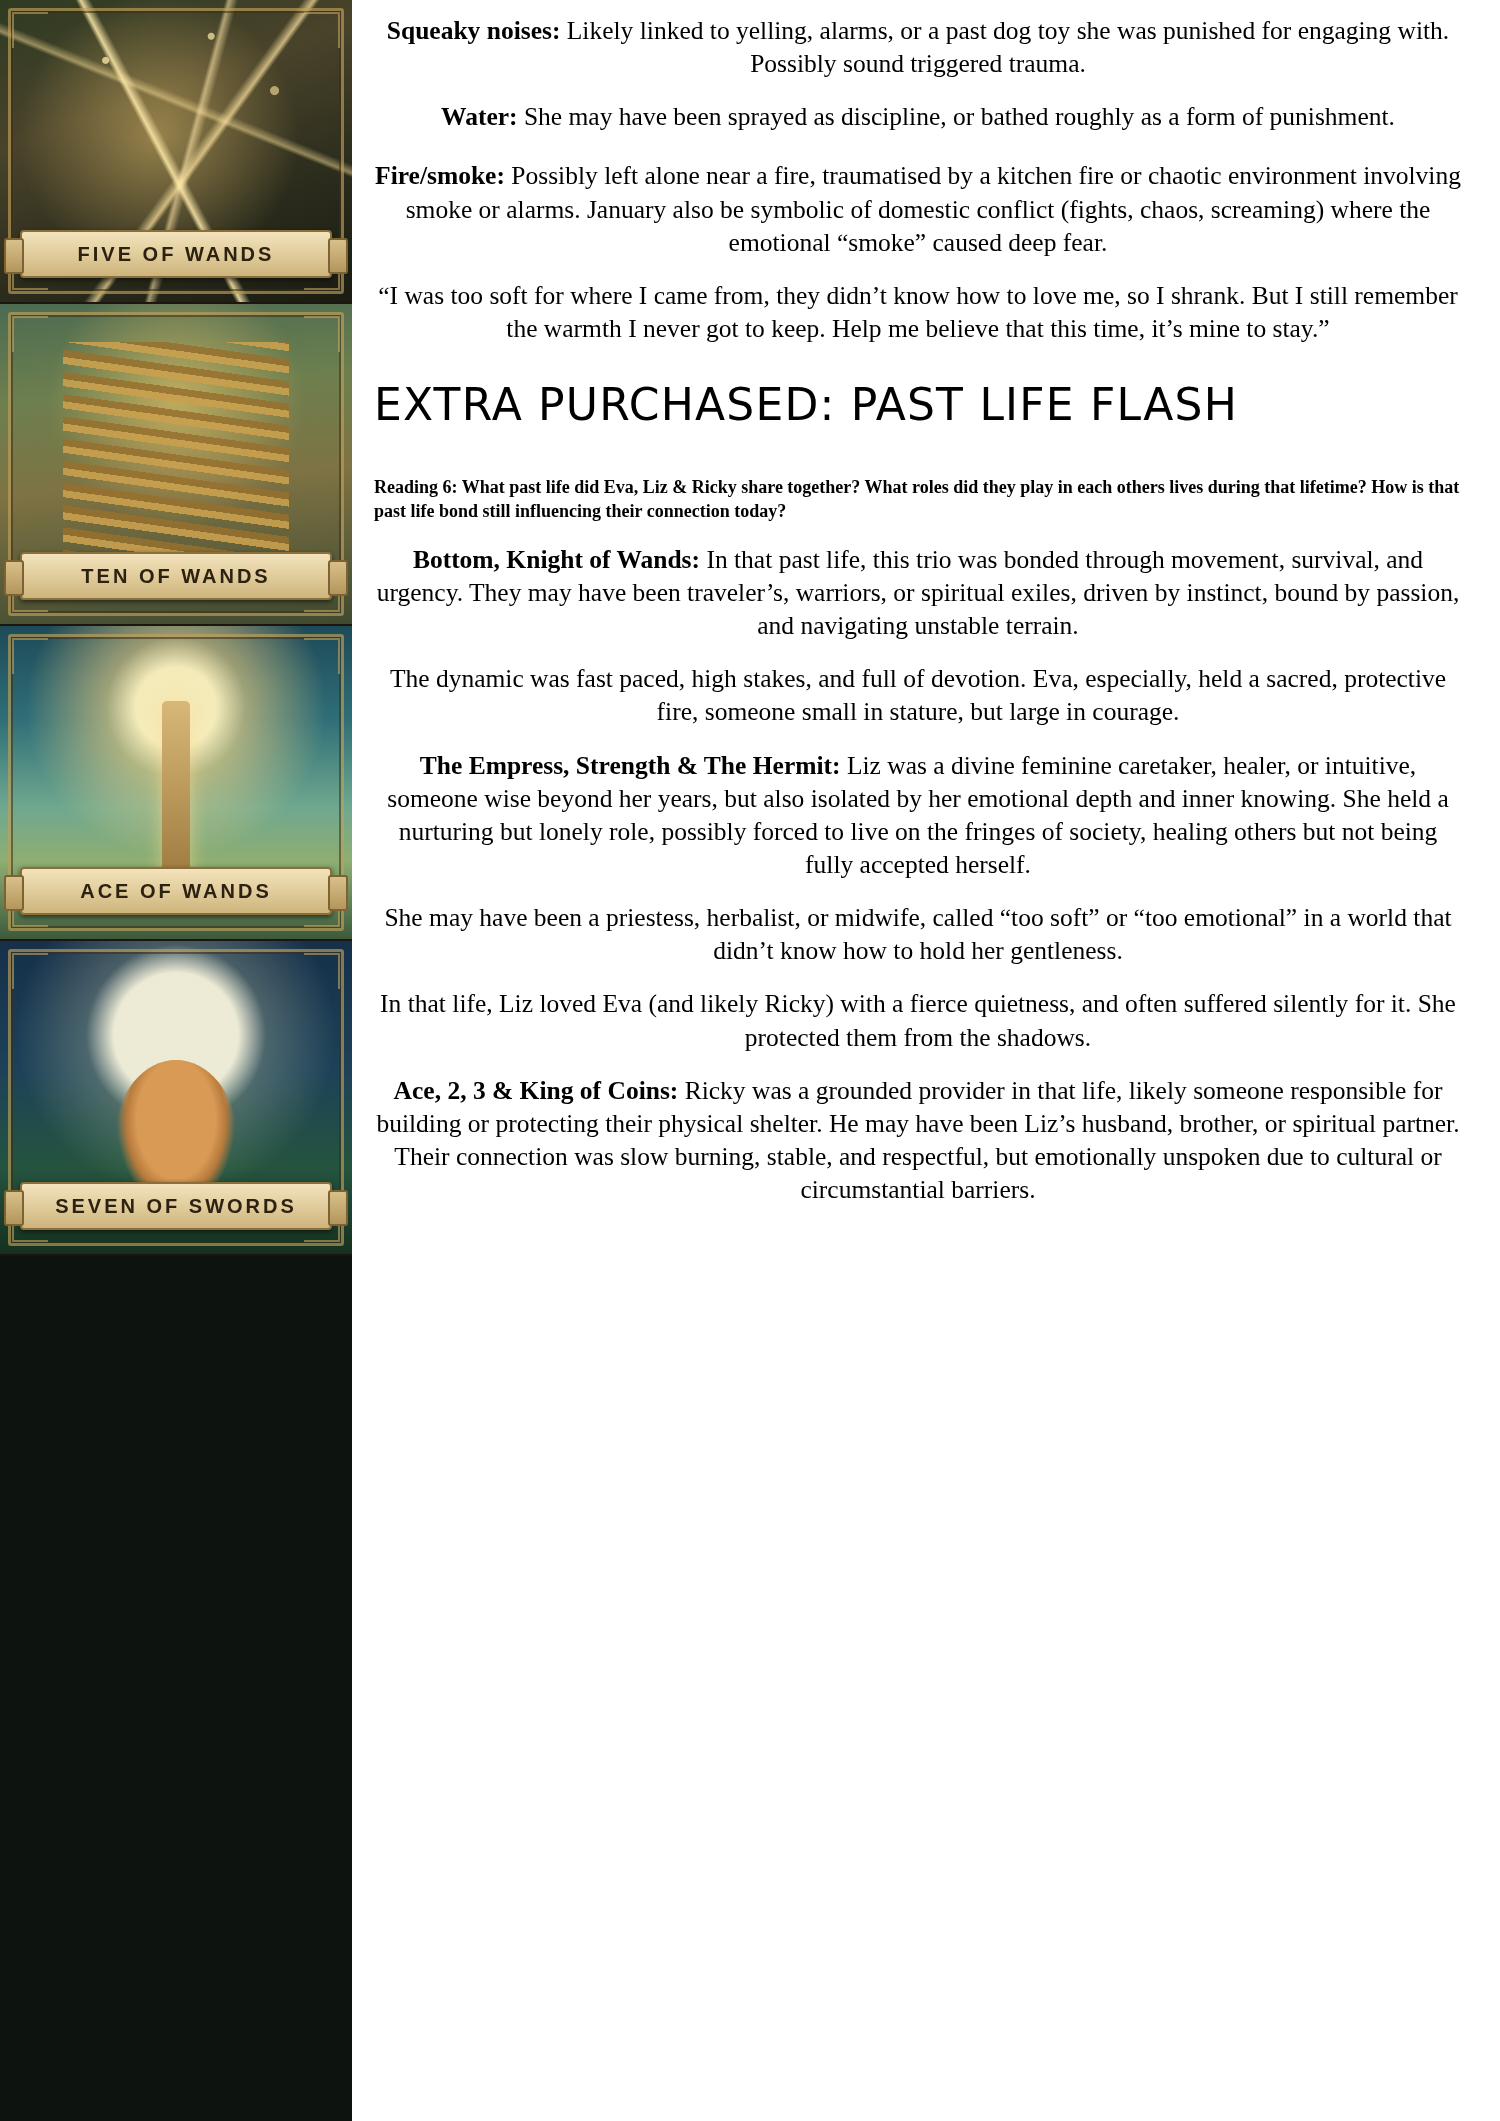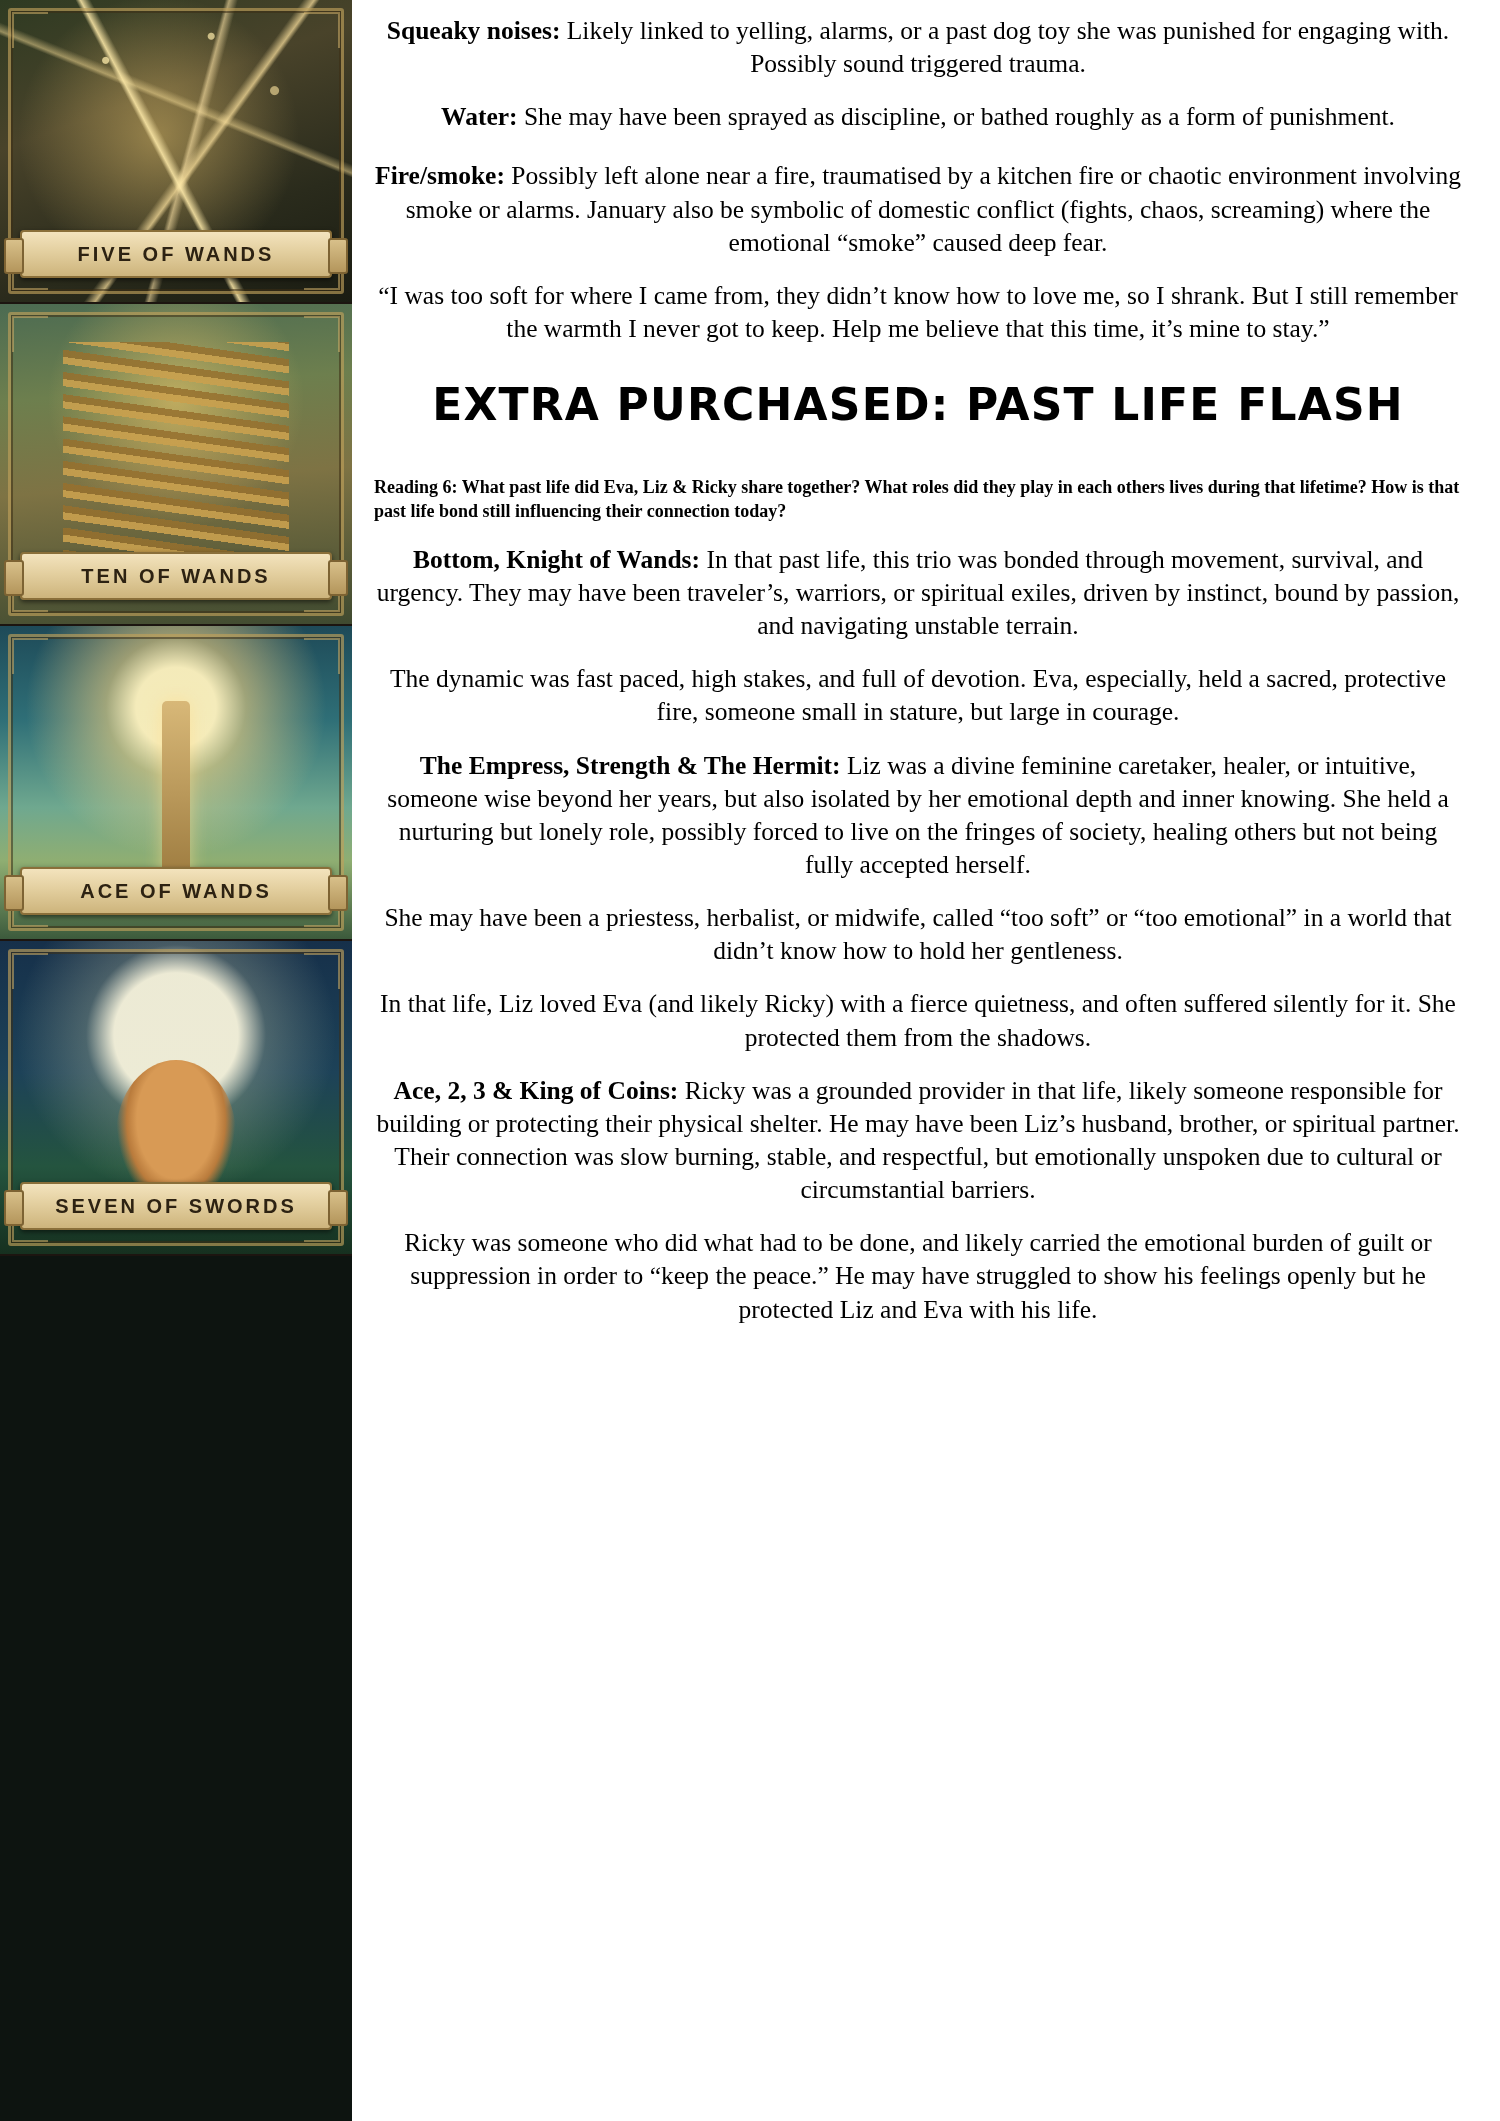--- a/index.html
+++ b/index.html
@@ -201,23 +201,22 @@
   }
   p.tight { margin-bottom: 26px; }
   .lead { font-weight: bold; }
   .quote {
     margin-bottom: 34px;
   }
   h1.section-title {
     font-family: "DejaVu Sans", sans-serif;
     font-size: 44px;
     letter-spacing: 1.2px;
-    font-weight: bold;
+    font-weight: normal;
     margin: 34px 0 46px 0;
-    text-align: center;
     white-space: nowrap;
   }
   h2.reading-title {
     font-size: 18px;
     font-weight: bold;
     line-height: 1.30;
     margin: 0 0 20px 0;
   }
 </style>
 </head>
@@ -309,16 +308,15 @@
     </p>
 
     <p>She may have been a priestess, herbalist, or midwife, called “too soft” or “too emotional” in a world that didn’t know how to hold her gentleness.</p>
 
     <p>In that life, Liz loved Eva (and likely Ricky) with a fierce quietness, and often suffered silently for it. She protected them from the shadows.</p>
 
     <p>
       <span class="lead">Ace, 2, 3 &amp; King of Coins:</span><span> Ricky was a grounded provider in that life, likely someone responsible for building or protecting their physical shelter. He may have been Liz’s husband, brother, or spiritual partner. Their connection was slow burning, stable, and respectful, but emotionally unspoken due to cultural or circumstantial barriers.</span>
     </p>
 
-    <p>Ricky was someone who did what had to be done, and likely carried the emotional burden of guilt or suppression in order to “keep the peace.” He may have struggled to show his feelings openly but he protected Liz and Eva with his life.</p>
 
   </div>
 </div>
 
 </body></html>

